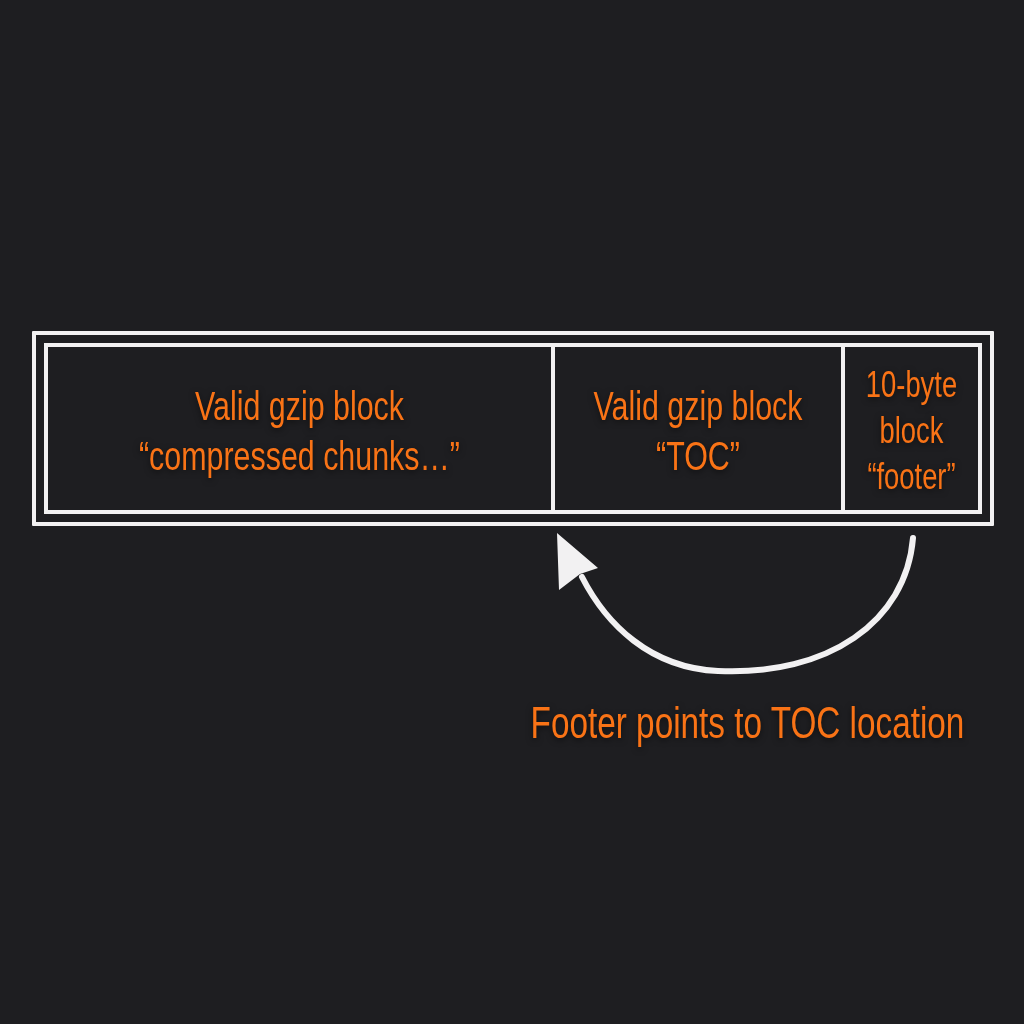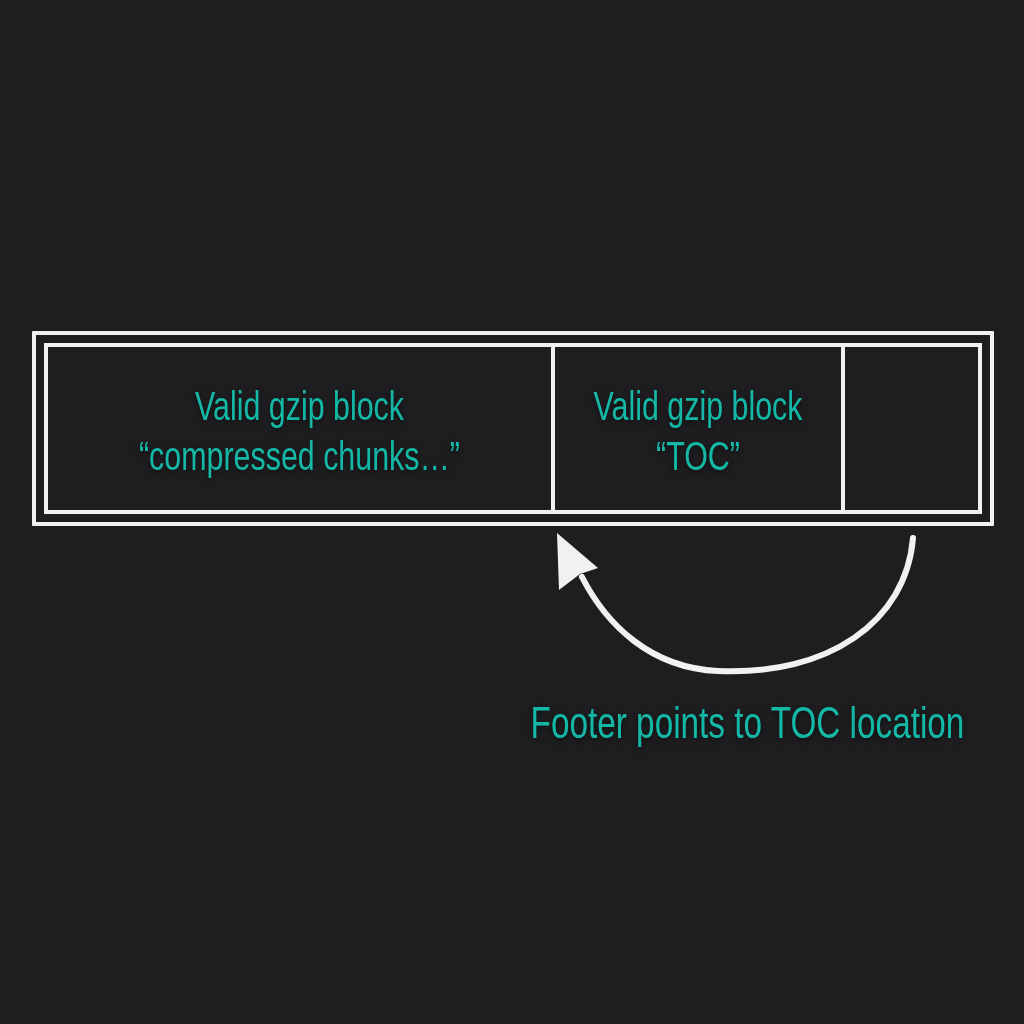--- a/index.html
+++ b/index.html
@@ -7,21 +7,21 @@
     padding: 0;
     background: #1e1e21;
   }
   .canvas {
     position: relative;
     width: 1024px;
     height: 1024px;
     background: #1e1e21;
     overflow: hidden;
     font-family: "Liberation Sans", sans-serif;
-    color: #14b8a6;
+    color: #f97316;
   }
   .outer-box {
     position: absolute;
     left: 32px;
     top: 331px;
     width: 962px;
     height: 195px;
     border: 4px solid #f2f1f2;
     box-sizing: border-box;
     border-radius: 1px;
@@ -96,20 +96,25 @@
 
   <div class="inner-box">
     <div class="section sec-1">
       <span class="block-line">Valid gzip block</span>
       <span class="block-line">“compressed chunks…”</span>
     </div>
     <div class="section sec-2">
       <span class="block-line">Valid gzip block</span>
       <span class="block-line">“TOC”</span>
     </div>
+    <div class="section sec-3">
+      <span class="block-line">10-byte</span>
+      <span class="block-line">block</span>
+      <span class="block-line">“footer”</span>
+    </div>
   </div>
 
   <svg class="arrow-svg" viewBox="0 0 1024 1024" xmlns="http://www.w3.org/2000/svg">
     <path d="M 913 538 C 906 622, 828 676, 718 671 C 650 668, 606 624, 582 577" fill="none" stroke="#f2f1f2" stroke-width="6" stroke-linecap="round"></path>
     <polygon points="557,533 598,568 580,574 559,590" fill="#f2f1f2"></polygon>
   </svg>
 
   <div class="caption">Footer points to TOC location</div>
 
 </div>

